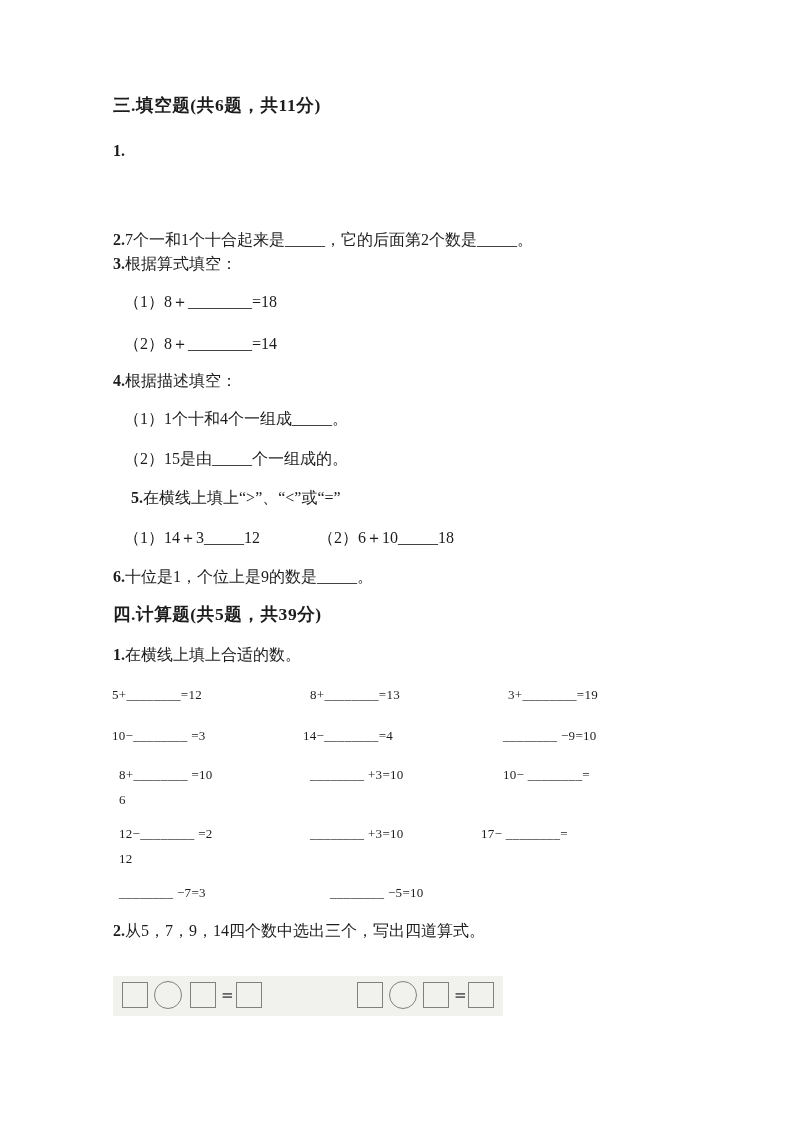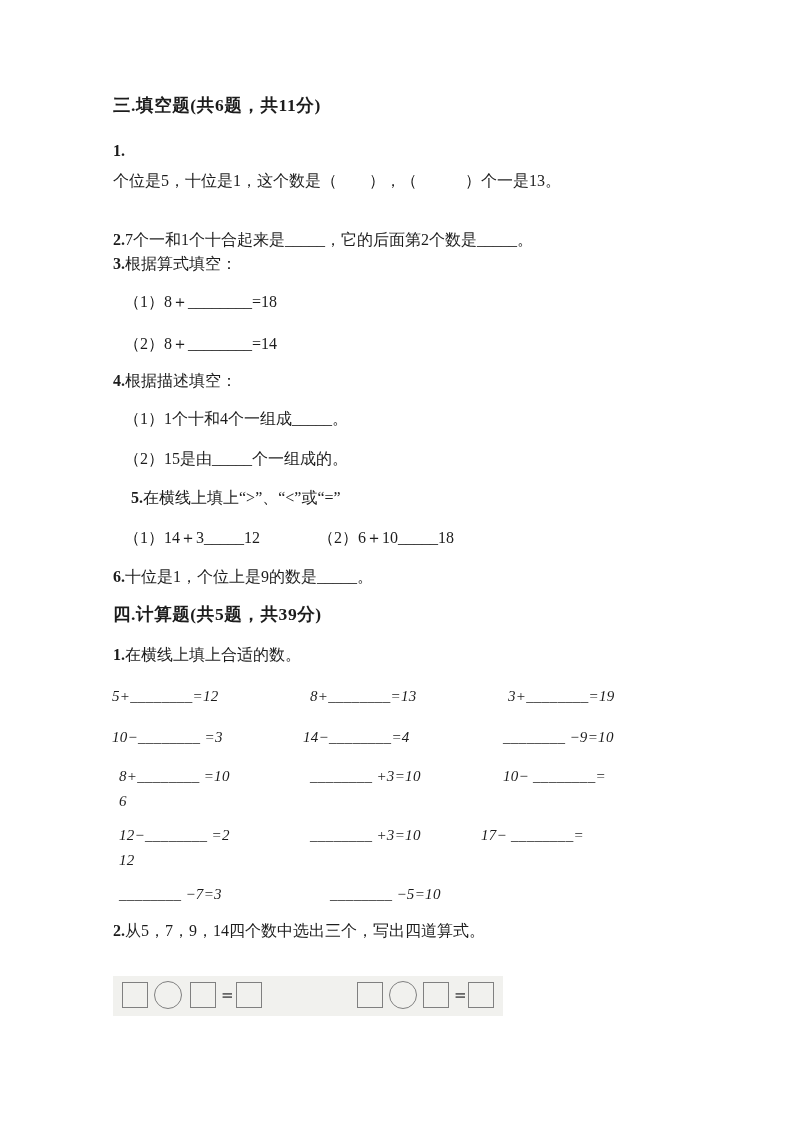--- a/index.html
+++ b/index.html
@@ -8,21 +8,21 @@
     background: #ffffff;
     font-family: "Liberation Serif", "DejaVu Serif", serif;
     color: #1c1c1c;
     position: relative;
     overflow: hidden;
   }
   .page { position: absolute; left: 0; top: 0; width: 794px; height: 1123px; background: #ffffff; }
   .line { position: absolute; white-space: pre; font-size: 16px; line-height: 1.2; }
   .title { font-weight: bold; font-size: 17.5px; letter-spacing: 0.6px; }
   .qnum { font-weight: bold; }
-  .eq { font-size: 15px; letter-spacing: 0.3px; font-style: italic; }
+  .eq { font-size: 13px; letter-spacing: 0.3px; }
   .band { position: absolute; background: #f1f1ee; }
   .sq {
     position: absolute; width: 26px; height: 26px;
     border: 1px solid #808080; background: transparent; box-sizing: border-box;
   }
   .circ {
     position: absolute; width: 28px; height: 28px;
     border: 1px solid #808080; border-radius: 50%; background: transparent; box-sizing: border-box;
   }
   .eqsign {
@@ -31,21 +31,20 @@
   }
 </style>
 </head>
 <body>
 
 <div class="page">
 
   <div class="line title" style="left:113px; top:95px;">三.填空题(共6题，共11分)</div>
 
   <div class="line qnum" style="left:113px; top:141px;">1.</div>
-  <div class="line" style="left:113px; top:171px;">个位是5，十位是1，这个数是（　　），（　　　）个一是13。</div>
 
   <div class="line" style="left:113px; top:212px;margin-top:18px;"><span class="qnum">2.</span><span>7个一和1个十合起来是_____，它的后面第2个数是_____。</span></div>
 
   <div class="line" style="left:113px; top:254px;"><span class="qnum">3.</span><span>根据算式填空：</span></div>
   <div class="line" style="left:124px; top:292px;">（1）8＋________=18</div>
   <div class="line" style="left:124px; top:334px;">（2）8＋________=14</div>
 
   <div class="line" style="left:113px; top:371px;"><span class="qnum">4.</span><span>根据描述填空：</span></div>
   <div class="line" style="left:124px; top:409px;">（1）1个十和4个一组成_____。</div>
   <div class="line" style="left:124px; top:449px;">（2）15是由_____个一组成的。</div>

